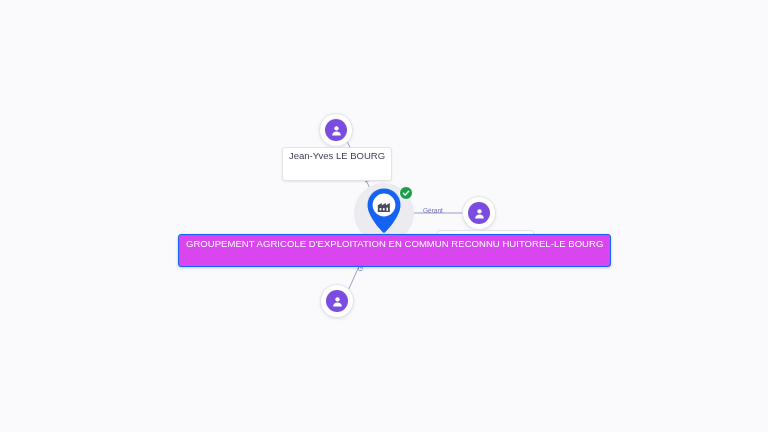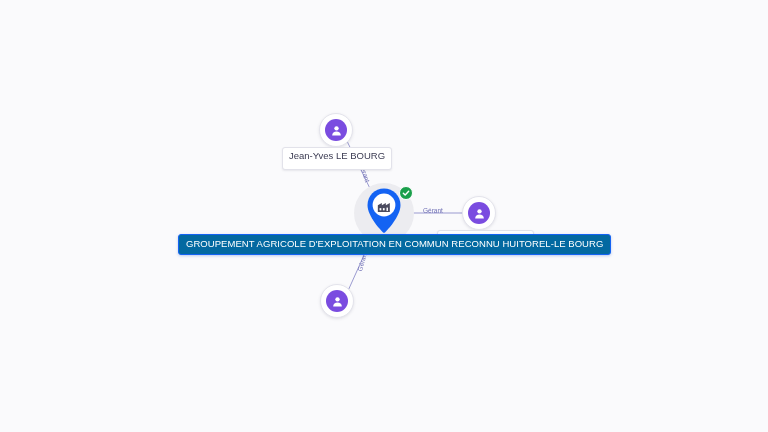--- a/index.html
+++ b/index.html
@@ -86,34 +86,34 @@
     align-items: center;
     justify-content: center;
   }
 
   
   .node-label {
     position: absolute;
     background: #ffffff;
     border: 1px solid #e2e2ea;
     border-radius: 3px;
-    padding: 2px 6px 7px 6px;
+    padding: 2px 6px 18px 6px;
     font-size: 9.5px;
     line-height: 12px;
     color: #3b3b52;
     white-space: nowrap;
     box-shadow: 0 1px 2px rgba(60,60,90,0.10);
     box-sizing: border-box;
   }
   .company-label {
     position: absolute;
-    background: #0369a1;
+    background: #d946ef;
     border: 1px solid #1463f3;
     border-radius: 3px;
-    padding: 3px 7px 4px 7px;
+    padding: 3px 7px 16px 7px;
     font-size: 9.5px;
     line-height: 12px;
     letter-spacing: 0.05px;
     color: #ffffff;
     white-space: nowrap;
     box-shadow: 0 1px 3px rgba(20,80,200,0.28);
     box-sizing: border-box;
     z-index: 40;
   }
 

